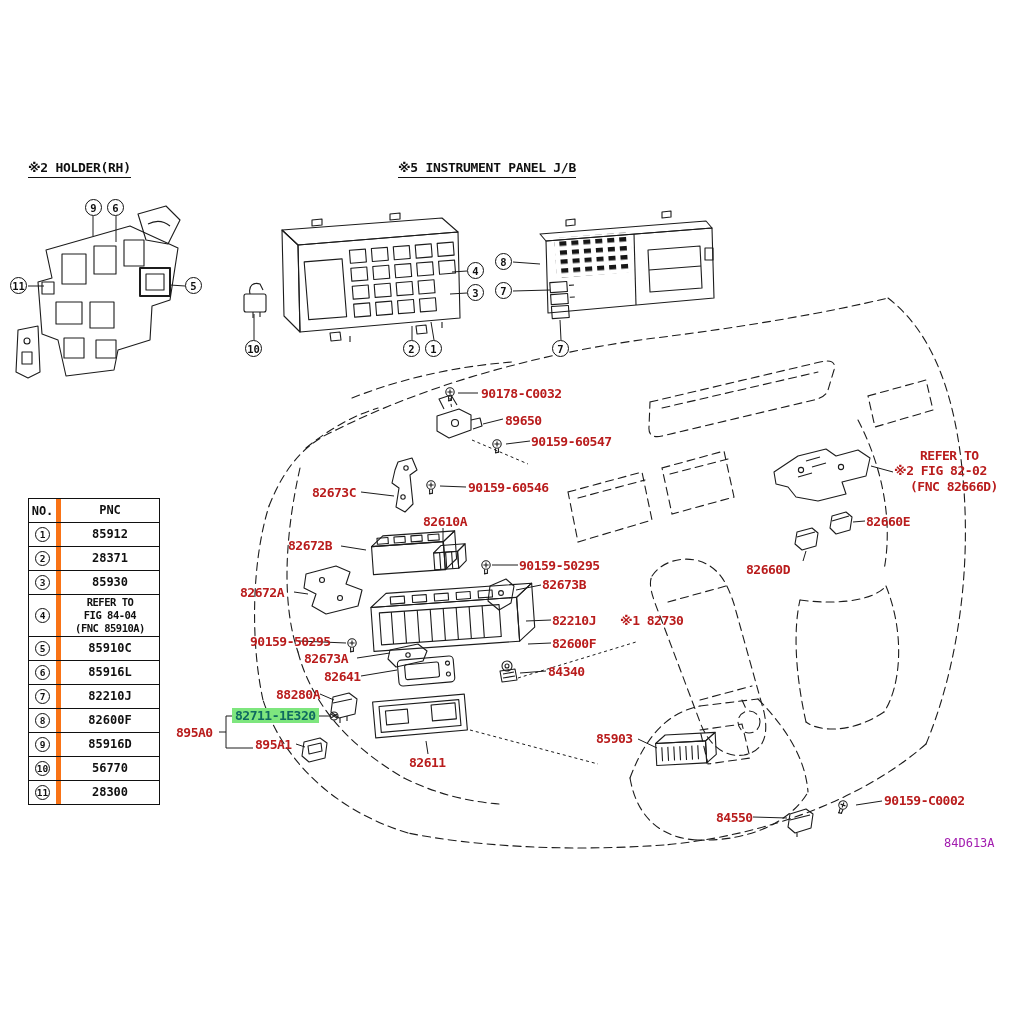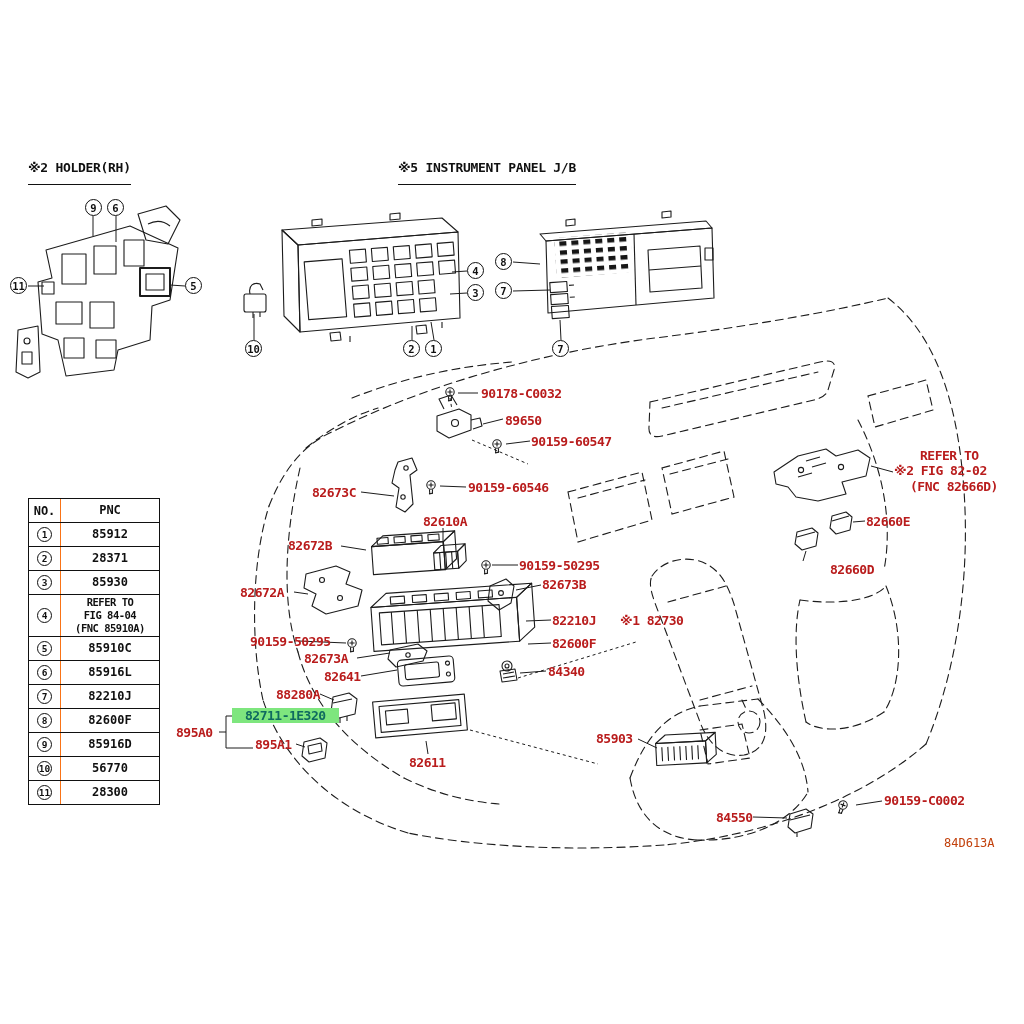--- a/index.html
+++ b/index.html
@@ -1,42 +1,42 @@
 <!DOCTYPE html>
 <html style="--highlight: #7ee67e; --highlight_text: #0f6a5f; --line: #1c1c1c;"><head>
 <meta charset="utf-8">
 <style>
   html,body{margin:0;padding:0;background:#fff;}
   .page{position:relative;width:1024px;height:1024px;background:#fff;overflow:hidden;
         font-family:"DejaVu Sans Mono","DejaVu Sans",monospace;color:#101010;}
   svg{position:absolute;left:0;top:0;}
 
   .title{position:absolute;font:bold 13px "DejaVu Sans Mono","DejaVu Sans",monospace;
-         border-bottom:1.5px solid #111;padding-bottom:9px;white-space:nowrap;letter-spacing:-0.3px;}
+         border-bottom:1.5px solid #111;padding-bottom:2px;white-space:nowrap;letter-spacing:-0.3px;}
 
   .plabel{position:absolute;font:bold 13px "DejaVu Sans Mono","DejaVu Sans",monospace;
           white-space:nowrap;letter-spacing:-0.5px;color:#b91c1c;}
-  .hl{background:var(--highlight,#7ee67e);color:var(--highlight_text,#0f6a5f);padding:0 13px;}
+  .hl{background:var(--highlight,#7ee67e);color:var(--highlight_text,#0f6a5f);padding:0 3px;}
 
   .callout{position:absolute;width:17px;height:17px;border:1.4px solid #111;border-radius:50%;
            background:#fff;display:flex;align-items:center;justify-content:center;
            font:bold 10.5px "DejaVu Sans Mono",monospace;box-sizing:border-box;}
 
   .ptable{position:absolute;left:28px;top:498px;width:130px;border:1.5px solid #111;
           background:#fff;font:bold 12px "DejaVu Sans Mono",monospace;}
   .trow{display:grid;grid-template-columns:32px 1fr;border-bottom:1px solid #111;}
   .trow:last-child{border-bottom:none;}
   .tc{display:flex;align-items:center;justify-content:center;min-height:21px;padding:1px 0;}
-  .tc.no{border-right:1px solid #f97316;}
+  .tc.no{border-right:5px solid #f97316;}
   .tc.pnc{white-space:pre-line;text-align:center;line-height:13px;}
   .tc.small{font-size:10.5px;letter-spacing:-0.5px;}
   .circ{width:15px;height:15px;border:1.2px solid #111;border-radius:50%;display:flex;
         align-items:center;justify-content:center;font-size:9.5px;box-sizing:border-box;background:#fff;}
 
-  .code{position:absolute;font:12px "DejaVu Sans Mono",monospace;color:#c2410c;}
+  .code{position:absolute;font:12px "DejaVu Sans Mono",monospace;color:#a21caf;}
 </style>
 </head>
 <body>
 
 <div class="page">
 
   <svg width="1024" height="1024" viewBox="0 0 1024 1024">
     <defs>
       <g id="screw" stroke="#1c1c1c" fill="none" stroke-width="1.1">
         <circle cx="0" cy="0" r="4.2"></circle>
@@ -429,21 +429,21 @@
   <div class="plabel" style="left:304px;top:651px">82673A</div>
   <div class="plabel" style="left:324px;top:669px">82641</div>
   <div class="plabel" style="left:548px;top:664px">84340</div>
   <div class="plabel" style="left:276px;top:687px">88280A</div>
   <div class="plabel hl" style="left:232px;top:708px">82711-1E320</div>
   <div class="plabel" style="left:176px;top:725px">895A0</div>
   <div class="plabel" style="left:255px;top:737px">895A1</div>
   <div class="plabel" style="left:409px;top:755px">82611</div>
   <div class="plabel" style="left:596px;top:731px">85903</div>
   <div class="plabel" style="left:866px;top:514px">82660E</div>
-  <div class="plabel" style="left:830px;top:562px">82660D</div>
+  <div class="plabel" style="left:746px;top:562px">82660D</div>
   <div class="plabel" style="left:920px;top:448px">REFER TO</div>
   <div class="plabel" style="left:894px;top:463px">※2 FIG 82-02</div>
   <div class="plabel" style="left:910px;top:479px">(FNC 82666D)</div>
   <div class="plabel" style="left:716px;top:810px">84550</div>
   <div class="plabel" style="left:884px;top:793px">90159-C0002</div>
 
   <div class="code" style="left:944px;top:836px">84D613A</div>
 
 </div>
 

